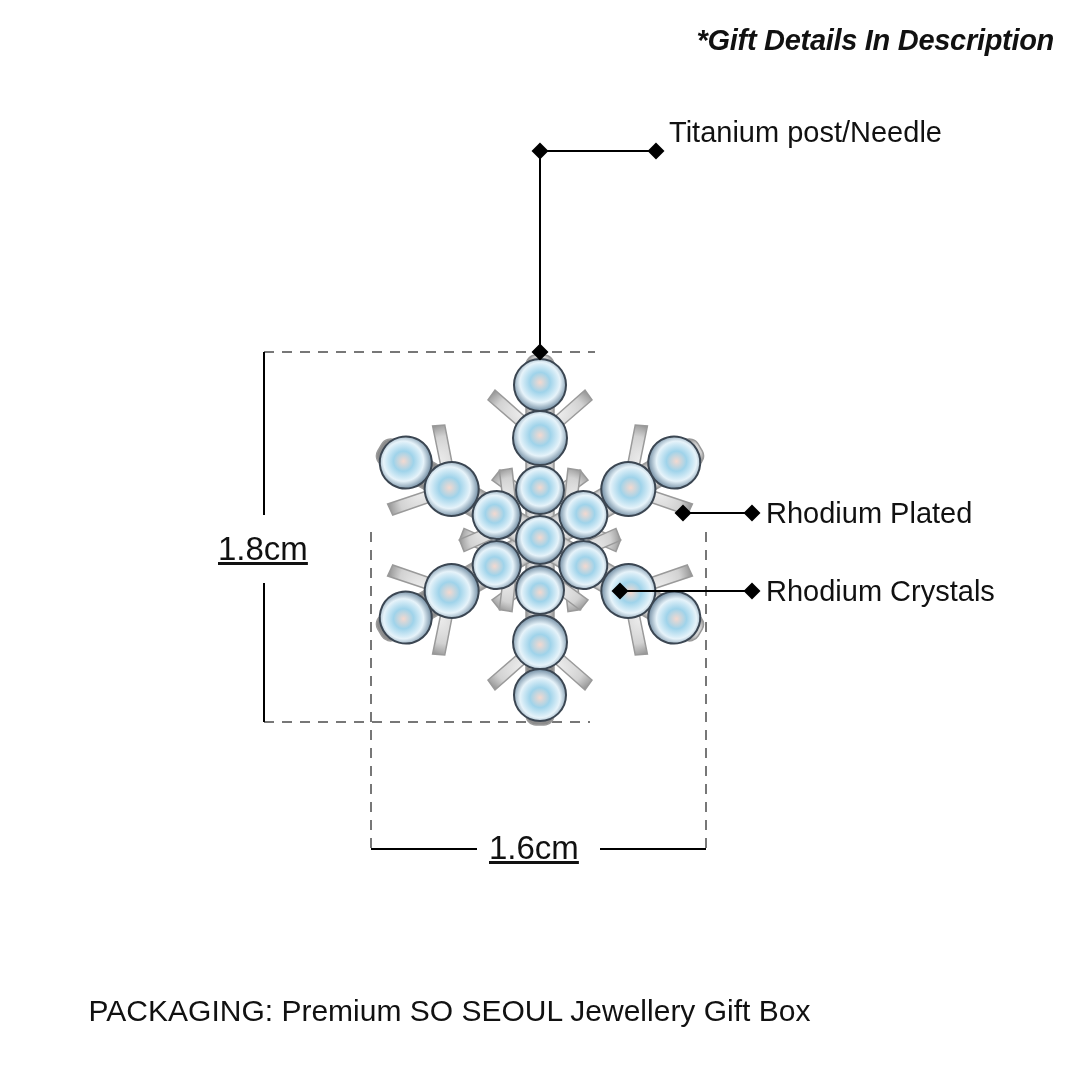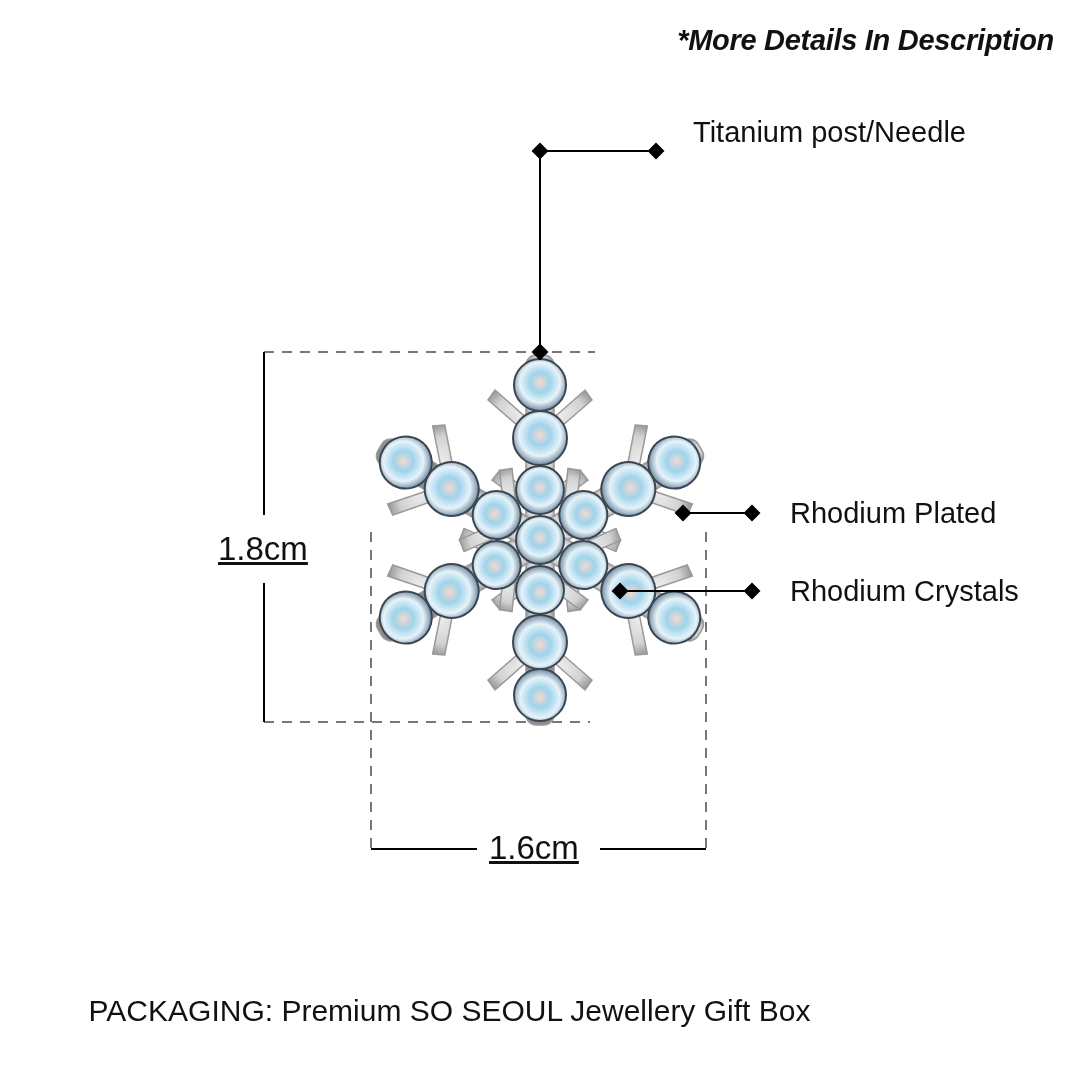--- a/index.html
+++ b/index.html
@@ -1,28 +1,28 @@
 <!DOCTYPE html>
 <html><head>
 <meta charset="utf-8">
 <style>
   html, body { margin:0; padding:0; background:#ffffff; }
   body { width:1080px; height:1080px; position:relative; overflow:hidden;
          font-family:"Liberation Sans", sans-serif; color:#111; }
   .abs { position:absolute; }
   .note { right:26px; top:24px; font-size:29px; font-weight:bold; font-style:italic; letter-spacing:-0.3px; }
-  .label { font-size:29px; white-space:nowrap; line-height:38px;margin-left:24px; }
+  .label { font-size:29px; white-space:nowrap; line-height:38px; }
   .dim { font-size:33px; white-space:nowrap;text-decoration:underline; }
   .footer { left:0; width:899px; text-align:center; top:994px; font-size:30px; }
   svg.overlay { position:absolute; left:0; top:0; }
 </style>
 </head>
 <body>
 
-<div class="abs note">*More Details In Description</div>
+<div class="abs note">*Gift Details In Description</div>
 
 <svg class="overlay" width="1080" height="1080" viewBox="0 0 1080 1080">
   <defs>
     <radialGradient id="cg" cx="50%" cy="45%" r="55%">
       <stop offset="0%" stop-color="#f3d9d0"></stop>
       <stop offset="35%" stop-color="#9fd3ea"></stop>
       <stop offset="70%" stop-color="#e6f3fa"></stop>
       <stop offset="100%" stop-color="#6f8aa0"></stop>
     </radialGradient>
     <radialGradient id="mg" cx="50%" cy="40%" r="60%">

